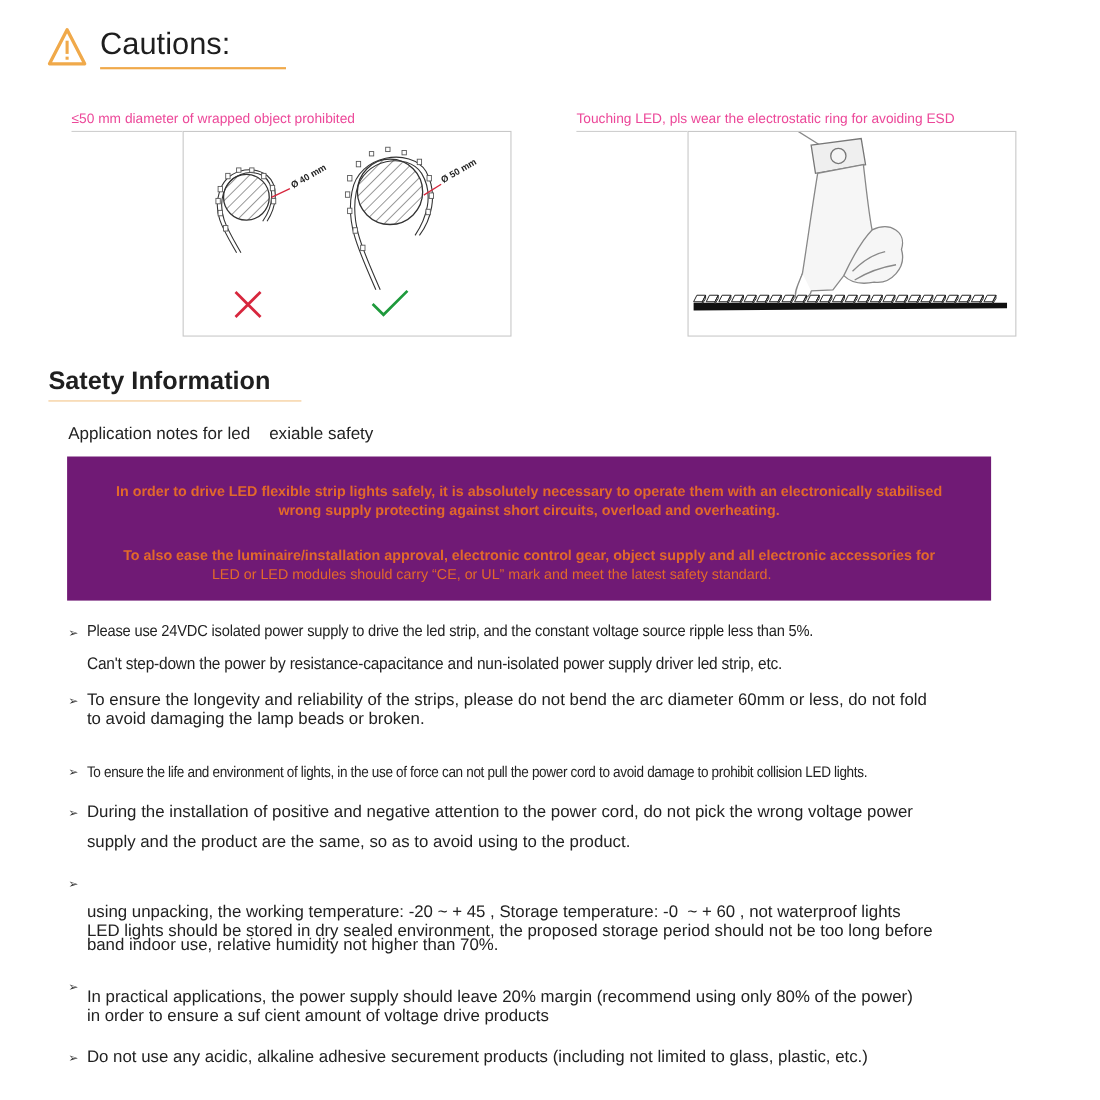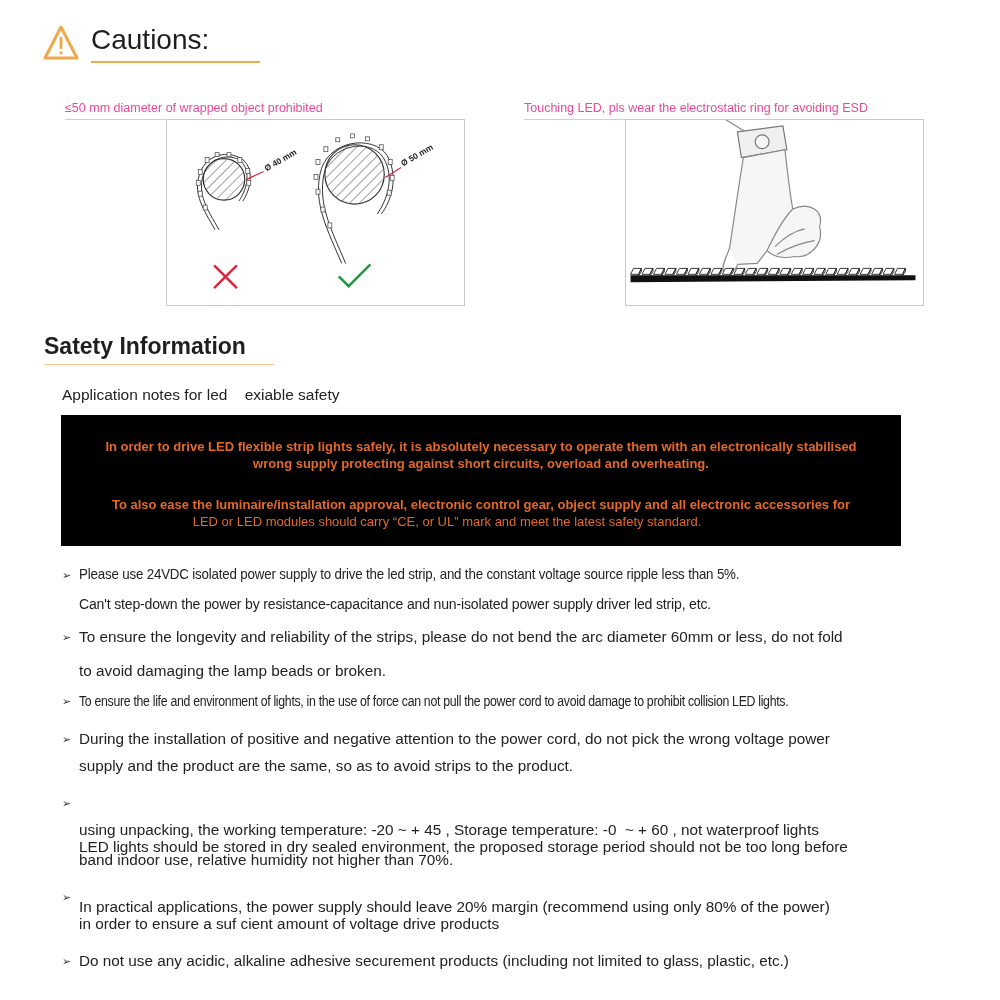--- a/index.html
+++ b/index.html
@@ -19,21 +19,21 @@
   .fig-box { position: absolute; border: 1px solid #c8c8c8; background: #fff; }
   .fig-box.left { left: 166px; top: 119px; width: 299px; height: 187px; }
   .fig-box.right { left: 625px; top: 119px; width: 299px; height: 187px; }
   .fig-box svg { position: absolute; left: 0; top: 0; width: 100%; height: 100%; }
 
   .safety-title { position: absolute; left: 44px; top: 333px; font-size: 23px; font-weight: bold; color: #1f1f1f; white-space: nowrap; }
   .safety-underline { position: absolute; left: 44px; top: 364px; width: 230px; height: 1px; background: #f4c58a; }
 
   .app-notes { position: absolute; left: 62px; top: 386px; font-size: 15.5px; color: #222; white-space: nowrap; }
 
-  .notice-box { position: absolute; left: 61px; top: 415px; width: 840px; height: 131px; background: #000000; }
+  .notice-box { position: absolute; left: 61px; top: 415px; width: 840px; height: 131px; background: #701a75; }
   .notice-line { position: absolute; left: 0; width: 100%; text-align: center; color: #e2692a; font-size: 13px; white-space: nowrap; }
   .notice-line.bold { font-weight: bold; }
 
   .bullets { position: absolute; left: 62px; top: 566px; width: 860px; }
   .bullet { position: absolute; left: 0; width: 860px; }
   .bullet .arrow { position: absolute; left: 0; top: 0; font-size: 11px; color: #333; }
   .bullet .line { position: absolute; left: 17px; white-space: nowrap; color: #222; font-size: 15.3px; }
   .bullet.condensed .line { font-size: 14px; letter-spacing: -0.35px; transform: scaleX(0.88); transform-origin: left; }
   .bullet.narrow .line { letter-spacing: -0.2px; transform: scaleX(0.92); transform-origin: left; }
 </style>
@@ -177,32 +177,32 @@
 
   <div class="bullet narrow" style="top:0px;">
     <span class="arrow" style="top:3px;">➢</span>
     <span class="line" style="top:0px; font-size:14.5px;">Please use 24VDC isolated power supply to drive the led strip, and the constant voltage source ripple less than 5%.</span>
     <span class="line" style="top:29px;">Can't  step-down the power by resistance-capacitance and nun-isolated power supply driver led strip, etc.</span>
   </div>
 
   <div class="bullet" style="top:62px;">
     <span class="arrow" style="top:3px;">➢</span>
     <span class="line" style="top:0px;">To ensure the longevity and reliability of the strips, please do not bend the arc diameter 60mm or less, do not fold</span>
-    <span class="line" style="top:34px;text-align:center;">to avoid damaging the lamp beads or broken.</span>
+    <span class="line" style="top:17px;text-align:center;">to avoid damaging the lamp beads or broken.</span>
   </div>
 
   <div class="bullet condensed" style="top:127px;">
     <span class="arrow" style="top:2px;">➢</span>
     <span class="line" style="top:0px;">To ensure the life and environment of lights, in the use of force can not pull the power cord to avoid damage to prohibit collision LED lights.</span>
   </div>
 
   <div class="bullet" style="top:164px;">
     <span class="arrow" style="top:3px;">➢</span>
     <span class="line" style="top:0px;">During the installation of positive and negative attention to the power cord, do not pick the wrong voltage power</span>
-    <span class="line" style="top:27px;">supply and the product are the same, so as to avoid strips to the product.</span>
+    <span class="line" style="top:27px;">supply and the product are the same, so as to avoid using to the product.</span>
   </div>
 
   <div class="bullet" style="top:228px;">
     <span class="arrow" style="top:3px;">➢</span>
     <span class="line" style="top:0px;margin-top:44px;">LED lights should be stored in dry sealed environment, the proposed storage period should not be too long before</span>
     <span class="line" style="top:27px; white-space:pre;">using unpacking, the working temperature: -20 ~ + 45 , Storage temperature: -0  ~ + 60 , not waterproof lights</span>
     <span class="line" style="top:57px;">band indoor use, relative humidity not higher than 70%.</span>
   </div>
 
   <div class="bullet" style="top:322px;">

